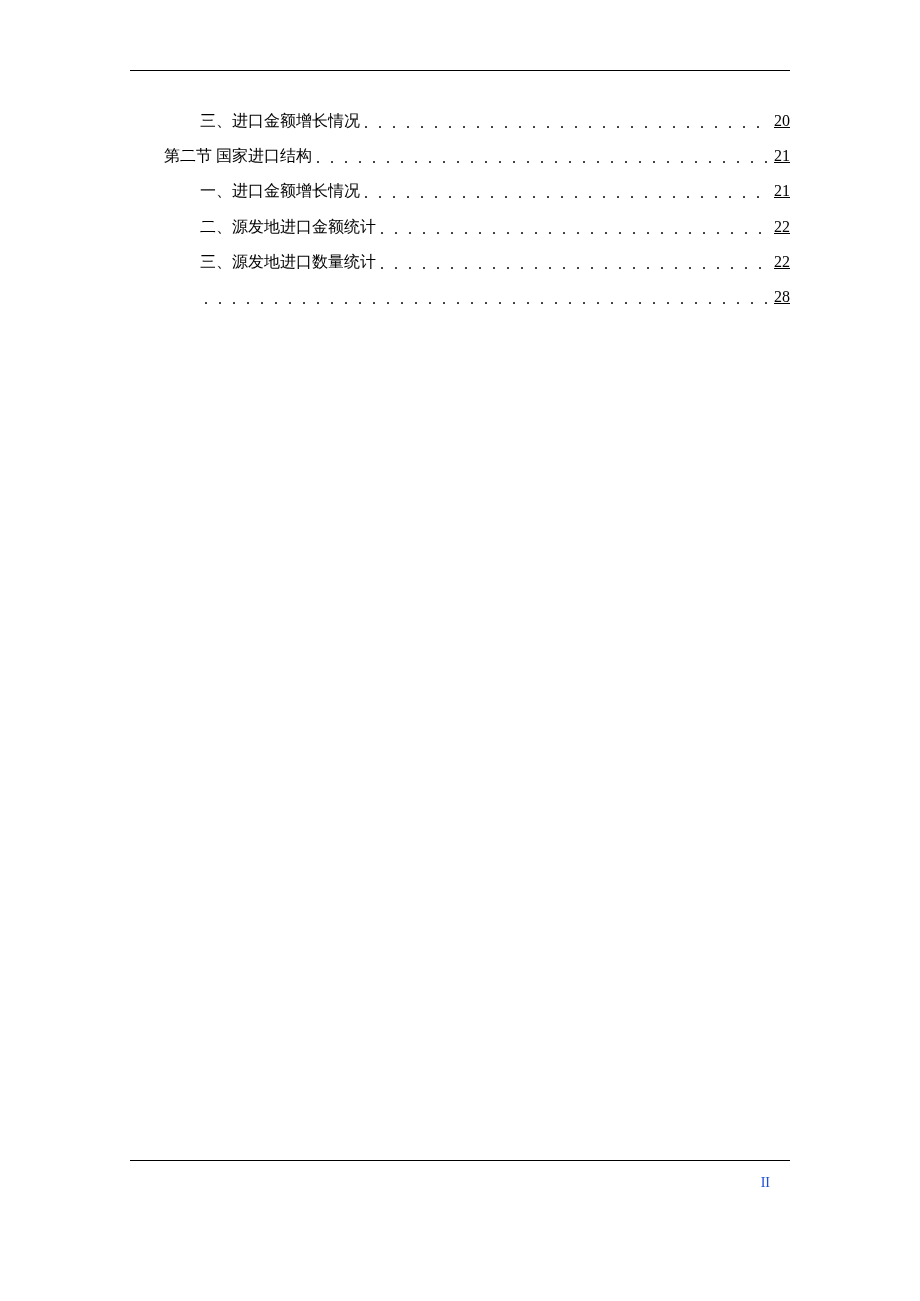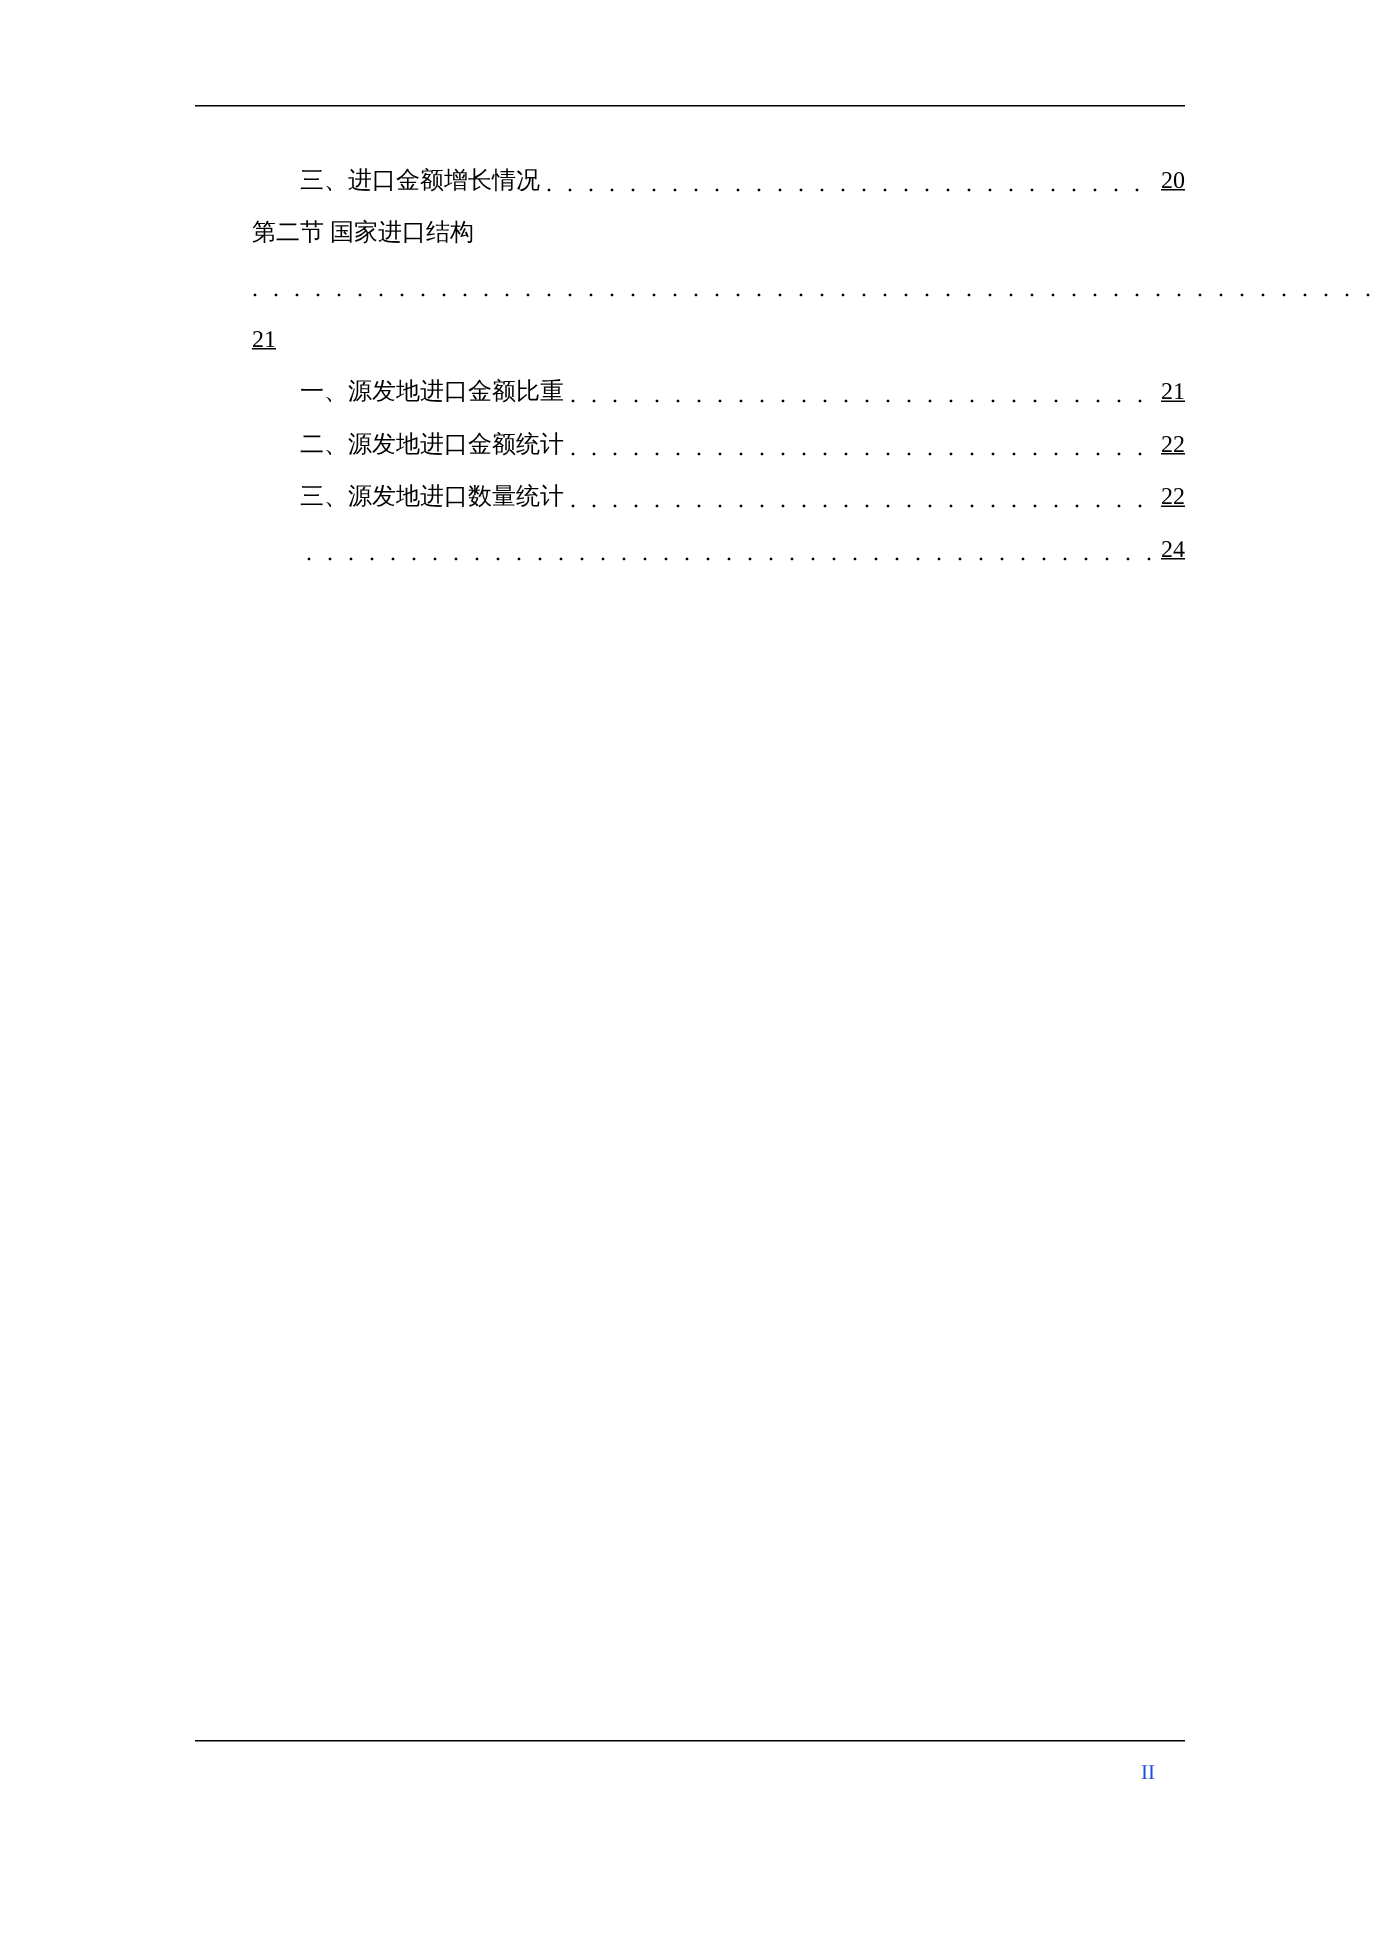--- a/index.html
+++ b/index.html
@@ -29,21 +29,20 @@
       font-size: 16px;
       line-height: 2.2;
       color: #000;
       white-space: nowrap;
     }
     .toc-entry.level-2 {
       padding-left: 70px;
     }
     .toc-entry.level-1 {
       padding-left: 34px;
-      flex-direction: column;
     }
     .toc-label {
       flex-shrink: 0;
     }
     .toc-dots {
       flex: 1;
       overflow: hidden;
       letter-spacing: 3px;
       margin: 0 4px;
       position: relative;
@@ -83,37 +82,37 @@
     <span class="toc-page">20</span>
   </div>
 
   <div class="toc-entry level-1">
     <span class="toc-label">第二节 国家进口结构</span>
     <span class="toc-dots"></span>
     <span class="toc-page">21</span>
   </div>
 
   <div class="toc-entry level-2">
-    <span class="toc-label">一、源发地进口金额比重</span>
+    <span class="toc-label">一、进口金额增长情况</span>
     <span class="toc-dots"></span>
     <span class="toc-page">21</span>
   </div>
 
   <div class="toc-entry level-2">
     <span class="toc-label">二、源发地进口金额统计</span>
     <span class="toc-dots"></span>
     <span class="toc-page">22</span>
   </div>
 
   <div class="toc-entry level-2">
     <span class="toc-label">三、源发地进口数量统计</span>
     <span class="toc-dots"></span>
     <span class="toc-page">22</span>
   </div>
 
   <div class="toc-entry level-2">
     <span class="toc-dots"></span>
-    <span class="toc-page">24</span>
+    <span class="toc-page">28</span>
   </div>
 
   <div class="bottom-rule"></div>
   <div class="page-number">II</div>
 </div>
 
 </body></html>

